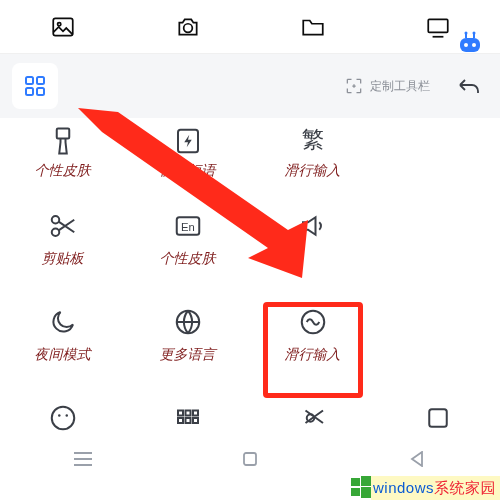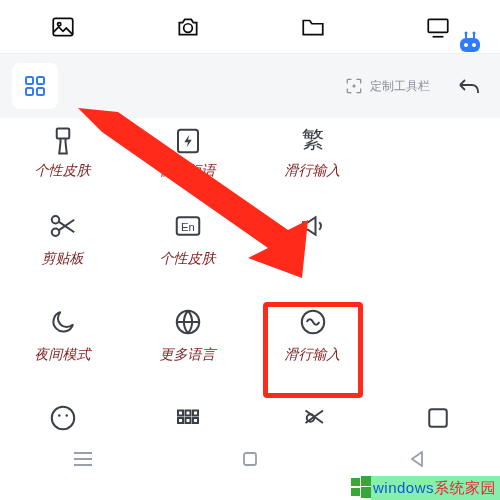--- a/index.html
+++ b/index.html
@@ -107,21 +107,21 @@
   .navbar .nslot { width:33%; display:flex; justify-content:center; }
   .navbar svg { stroke:#9aa0aa; stroke-width:1.8; fill:none; }
   .watermark {
     position:absolute;
     right:0; bottom:0;
     display:flex; align-items:flex-end;
   }
   .wm-flag { width:22px; height:22px; margin-right:-2px; margin-bottom:2px; }
   .wm-flag svg { width:22px; height:22px; }
   .wm-text {
-    background:#86efac;
+    background:#fef9c3;
     font-size:15px;
     letter-spacing:0.5px;
     padding: 2px 4px 2px 2px;
     color:#0b5bd3;
     border-top:1px solid rgba(0,0,0,0);
   }
   .wm-text .red { color:#e23; }
 </style>
 </head>
 <body>

